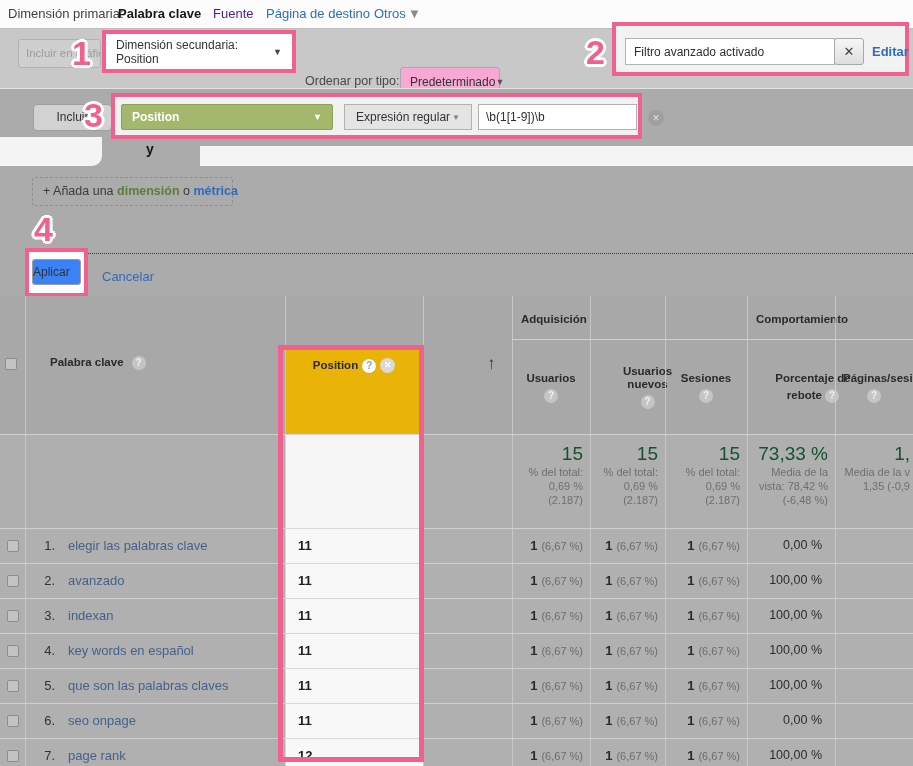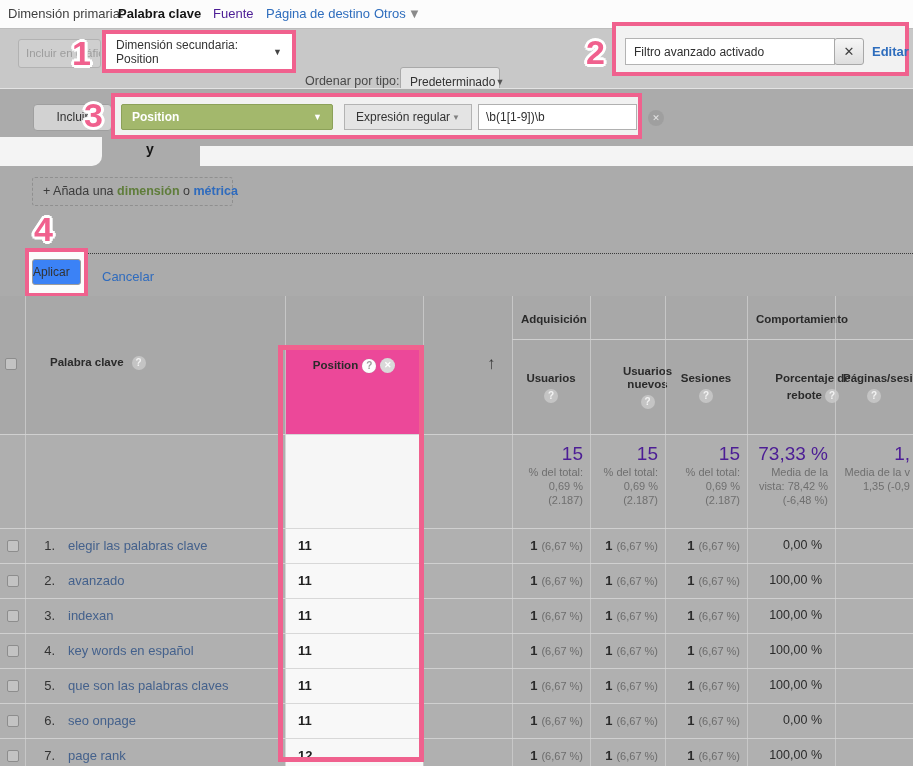--- a/index.html
+++ b/index.html
@@ -17,21 +17,21 @@
   .tb-caret{left:408px;color:#8a8a8a;font-size:9px;}
 
   
   .toolbar{position:absolute;left:0;top:28px;width:913px;height:60px;background:#c8c8c8;border-top:1px solid #bdbdbd;}
   .btn-disabled{position:absolute;left:18px;top:10px;width:83px;height:29px;background:#cfcfcf;border:1px solid #b2b2b2;border-radius:3px;color:#9d9d9d;font-size:11.5px;line-height:27px;padding-left:7px;white-space:nowrap;overflow:hidden;}
   .pinkbox{border:4px solid #f0618e;}
   .box1{position:absolute;left:102px;top:30px;width:194px;height:43px;background:#ffffff;display:flex;align-items:center;justify-content:space-between;padding:8px 10px;}
   .box1 .dd-label{font-size:12px;color:#333;}
   .box1 .dd-caret{font-size:9px;color:#444;}
   .sort-label{position:absolute;left:305px;top:38px;height:29px;line-height:29px;font-size:12.5px;color:#484848;}
-  .btn-sort{position:absolute;left:400px;top:38px;width:100px;height:29px;background:#e5e5e5;border:1px solid #a9a9a9;border-radius:3px;display:flex;align-items:center;justify-content:space-between;padding:0 9px;font-size:12px;color:#333;}
+  .btn-sort{position:absolute;left:400px;top:38px;width:100px;height:29px;background:#f9a8d4;border:1px solid #a9a9a9;border-radius:3px;display:flex;align-items:center;justify-content:space-between;padding:0 9px;font-size:12px;color:#333;}
   .btn-sort .dd-caret{font-size:9px;color:#555;}
   .box2{position:absolute;left:612px;top:22px;width:297px;height:54px;background:#f2f2f2;}
   .box2 input{position:absolute;left:9px;top:12px;width:210px;height:27px;border:1px solid #b3b3b3;background:#fff;font-size:12px;color:#2f2f2f;padding:0 8px;}
   .box2 .xbtn{position:absolute;left:218px;top:12px;width:30px;height:27px;background:linear-gradient(#f6f6f6,#dedede);border:1px solid #a8a8a8;border-radius:3px;font-size:13px;color:#3f3f3f;text-align:center;line-height:25px;}
   .box2 .edit-link{position:absolute;left:256px;top:12px;height:27px;line-height:27px;font-size:13px;font-weight:bold;color:#2e6dbd;text-decoration:none;}
 
   
   .panel{position:absolute;left:0;top:88px;width:913px;height:208px;background:#ababab;border-top:1px solid #e3e3e3;}
   .btn-include{position:absolute;left:33px;top:15px;width:79px;height:27px;background:#d2d2d2;border:1px solid #9f9f9f;border-radius:4px;font-size:12px;color:#333;text-align:center;line-height:25px;}
   .box3{position:absolute;left:111px;top:4px;width:531px;height:46px;background:#f1f1f1;}
@@ -78,26 +78,26 @@
   .mh-p{left:835px;width:78px;overflow:hidden;align-items:flex-start;}
   .mh-p .plabel{padding-left:8px;white-space:nowrap;}
   .mh-p .pq{width:100%;text-align:center;}
   .q{display:inline-block;width:14px;height:14px;border-radius:50%;background:#c4c4c4;color:#f2f2f2;font-size:10px;font-weight:bold;text-align:center;line-height:14px;vertical-align:middle;}
   .q.light{background:#fdfdfd;color:#9e9e9e;box-shadow:0 0 1px #999;}
   .xcirc{display:inline-block;width:15px;height:15px;border-radius:50%;background:#d9d9d9;color:#fff;font-size:9px;text-align:center;line-height:15px;vertical-align:middle;}
   .cb{display:inline-block;width:12px;height:12px;border:1px solid #8d8d8d;background:#c3c3c3;border-radius:2px;}
   .hd-check{position:absolute;left:5px;top:62px;}
   .hd-kw{position:absolute;left:50px;top:60px;font-size:11.5px;font-weight:bold;color:#2a2a2a;}
   .hd-kw .q{margin-left:8px;}
-  .pos-hd-light{position:absolute;left:285px;top:50px;width:138px;height:88px;background:#ec4899;text-align:center;padding-top:12px;font-size:11.5px;font-weight:bold;color:#2a2a2a;}
+  .pos-hd-light{position:absolute;left:285px;top:50px;width:138px;height:88px;background:#eab308;text-align:center;padding-top:12px;font-size:11.5px;font-weight:bold;color:#2a2a2a;}
   .pos-hd-light .q{margin:0 4px;}
   .pos-sum-light{position:absolute;left:285px;top:138px;width:138px;height:94px;background:#f6f6f6;}
   .sort-arrow{position:absolute;left:487px;top:58px;font-size:17px;font-weight:bold;color:#3a3a3a;}
   .sum{position:absolute;top:138px;height:94px;text-align:right;padding:9px 7px 0 0;}
-  .sum .val{font-size:19px;color:#4c1d95;line-height:22px;}
+  .sum .val{font-size:19px;color:#14532d;line-height:22px;}
   .sum .sub{font-size:11px;color:#6f6f6f;line-height:14px;}
   .sum-u{left:512px;width:78px;}
   .sum-un{left:590px;width:75px;}
   .sum-s{left:665px;width:82px;}
   .sum-r{left:747px;width:88px;}
   .sum-p{left:835px;width:78px;padding-right:3px;overflow:hidden;}
   .trow{position:absolute;left:0;width:913px;height:35px;background:#b0b0b0;display:flex;}
   .cell{height:35px;line-height:35px;}
   .c-check{width:25px;text-align:center;}
   .c-check .cb{vertical-align:middle;margin-top:-2px;}

